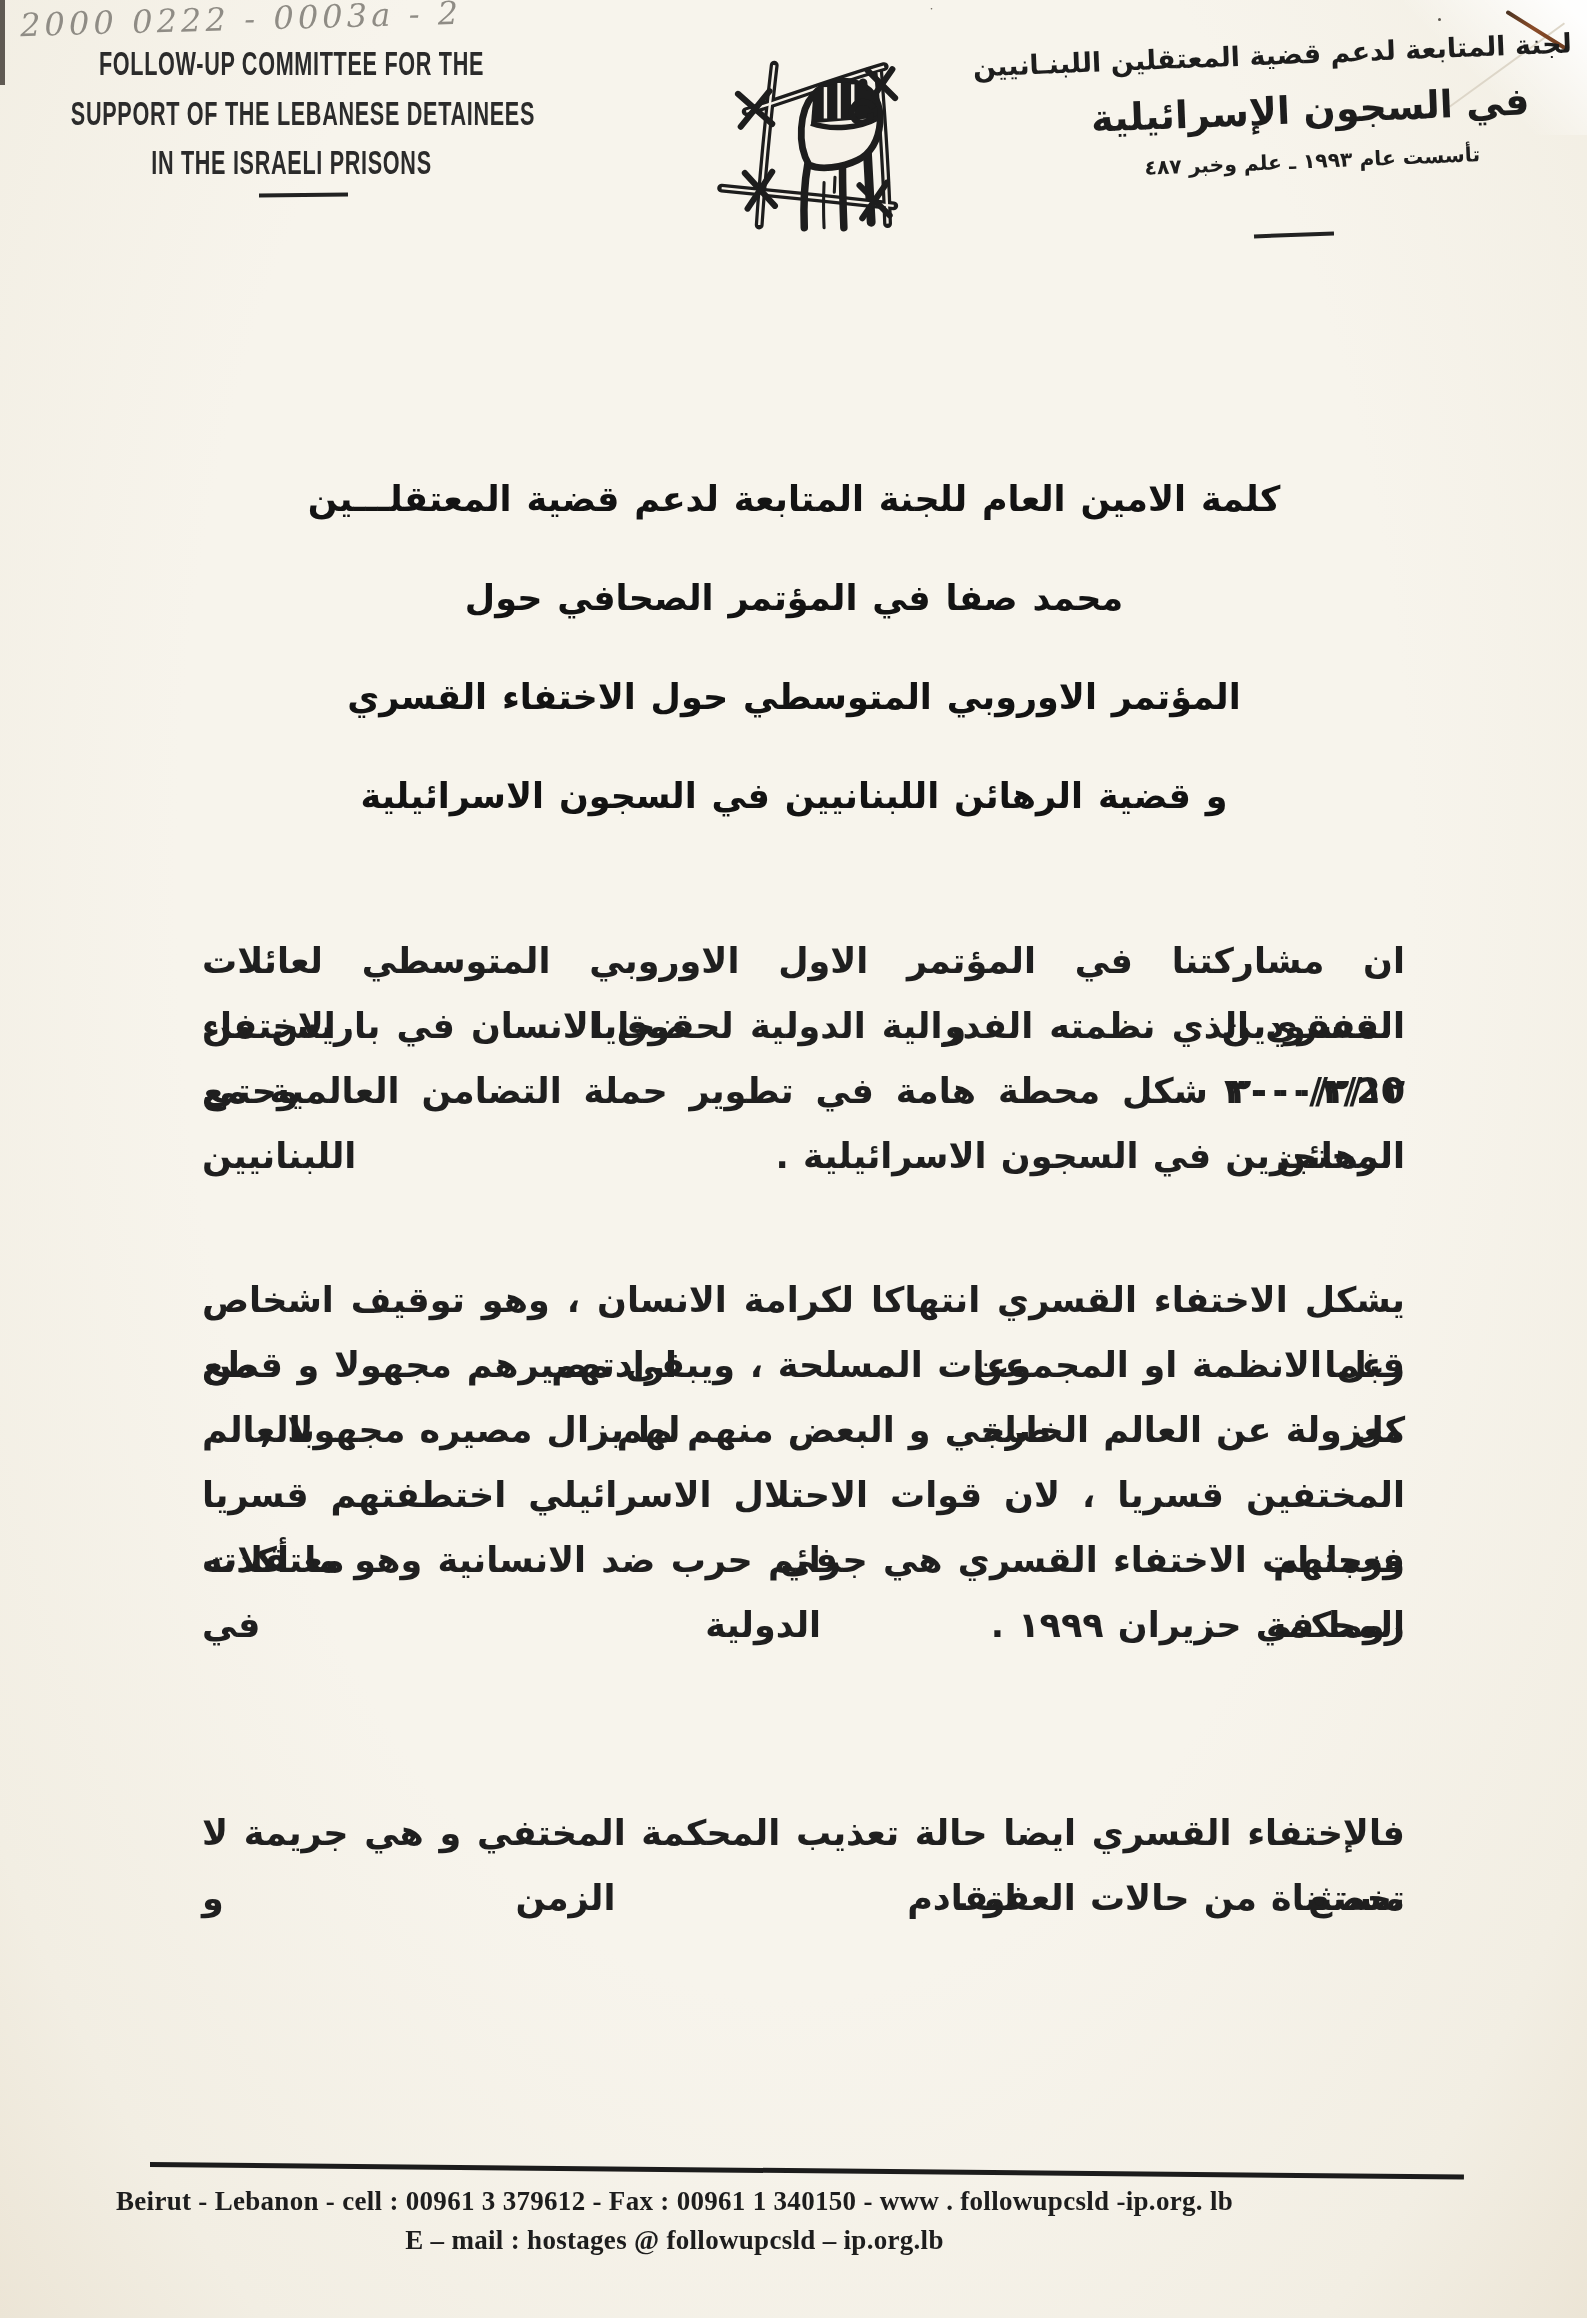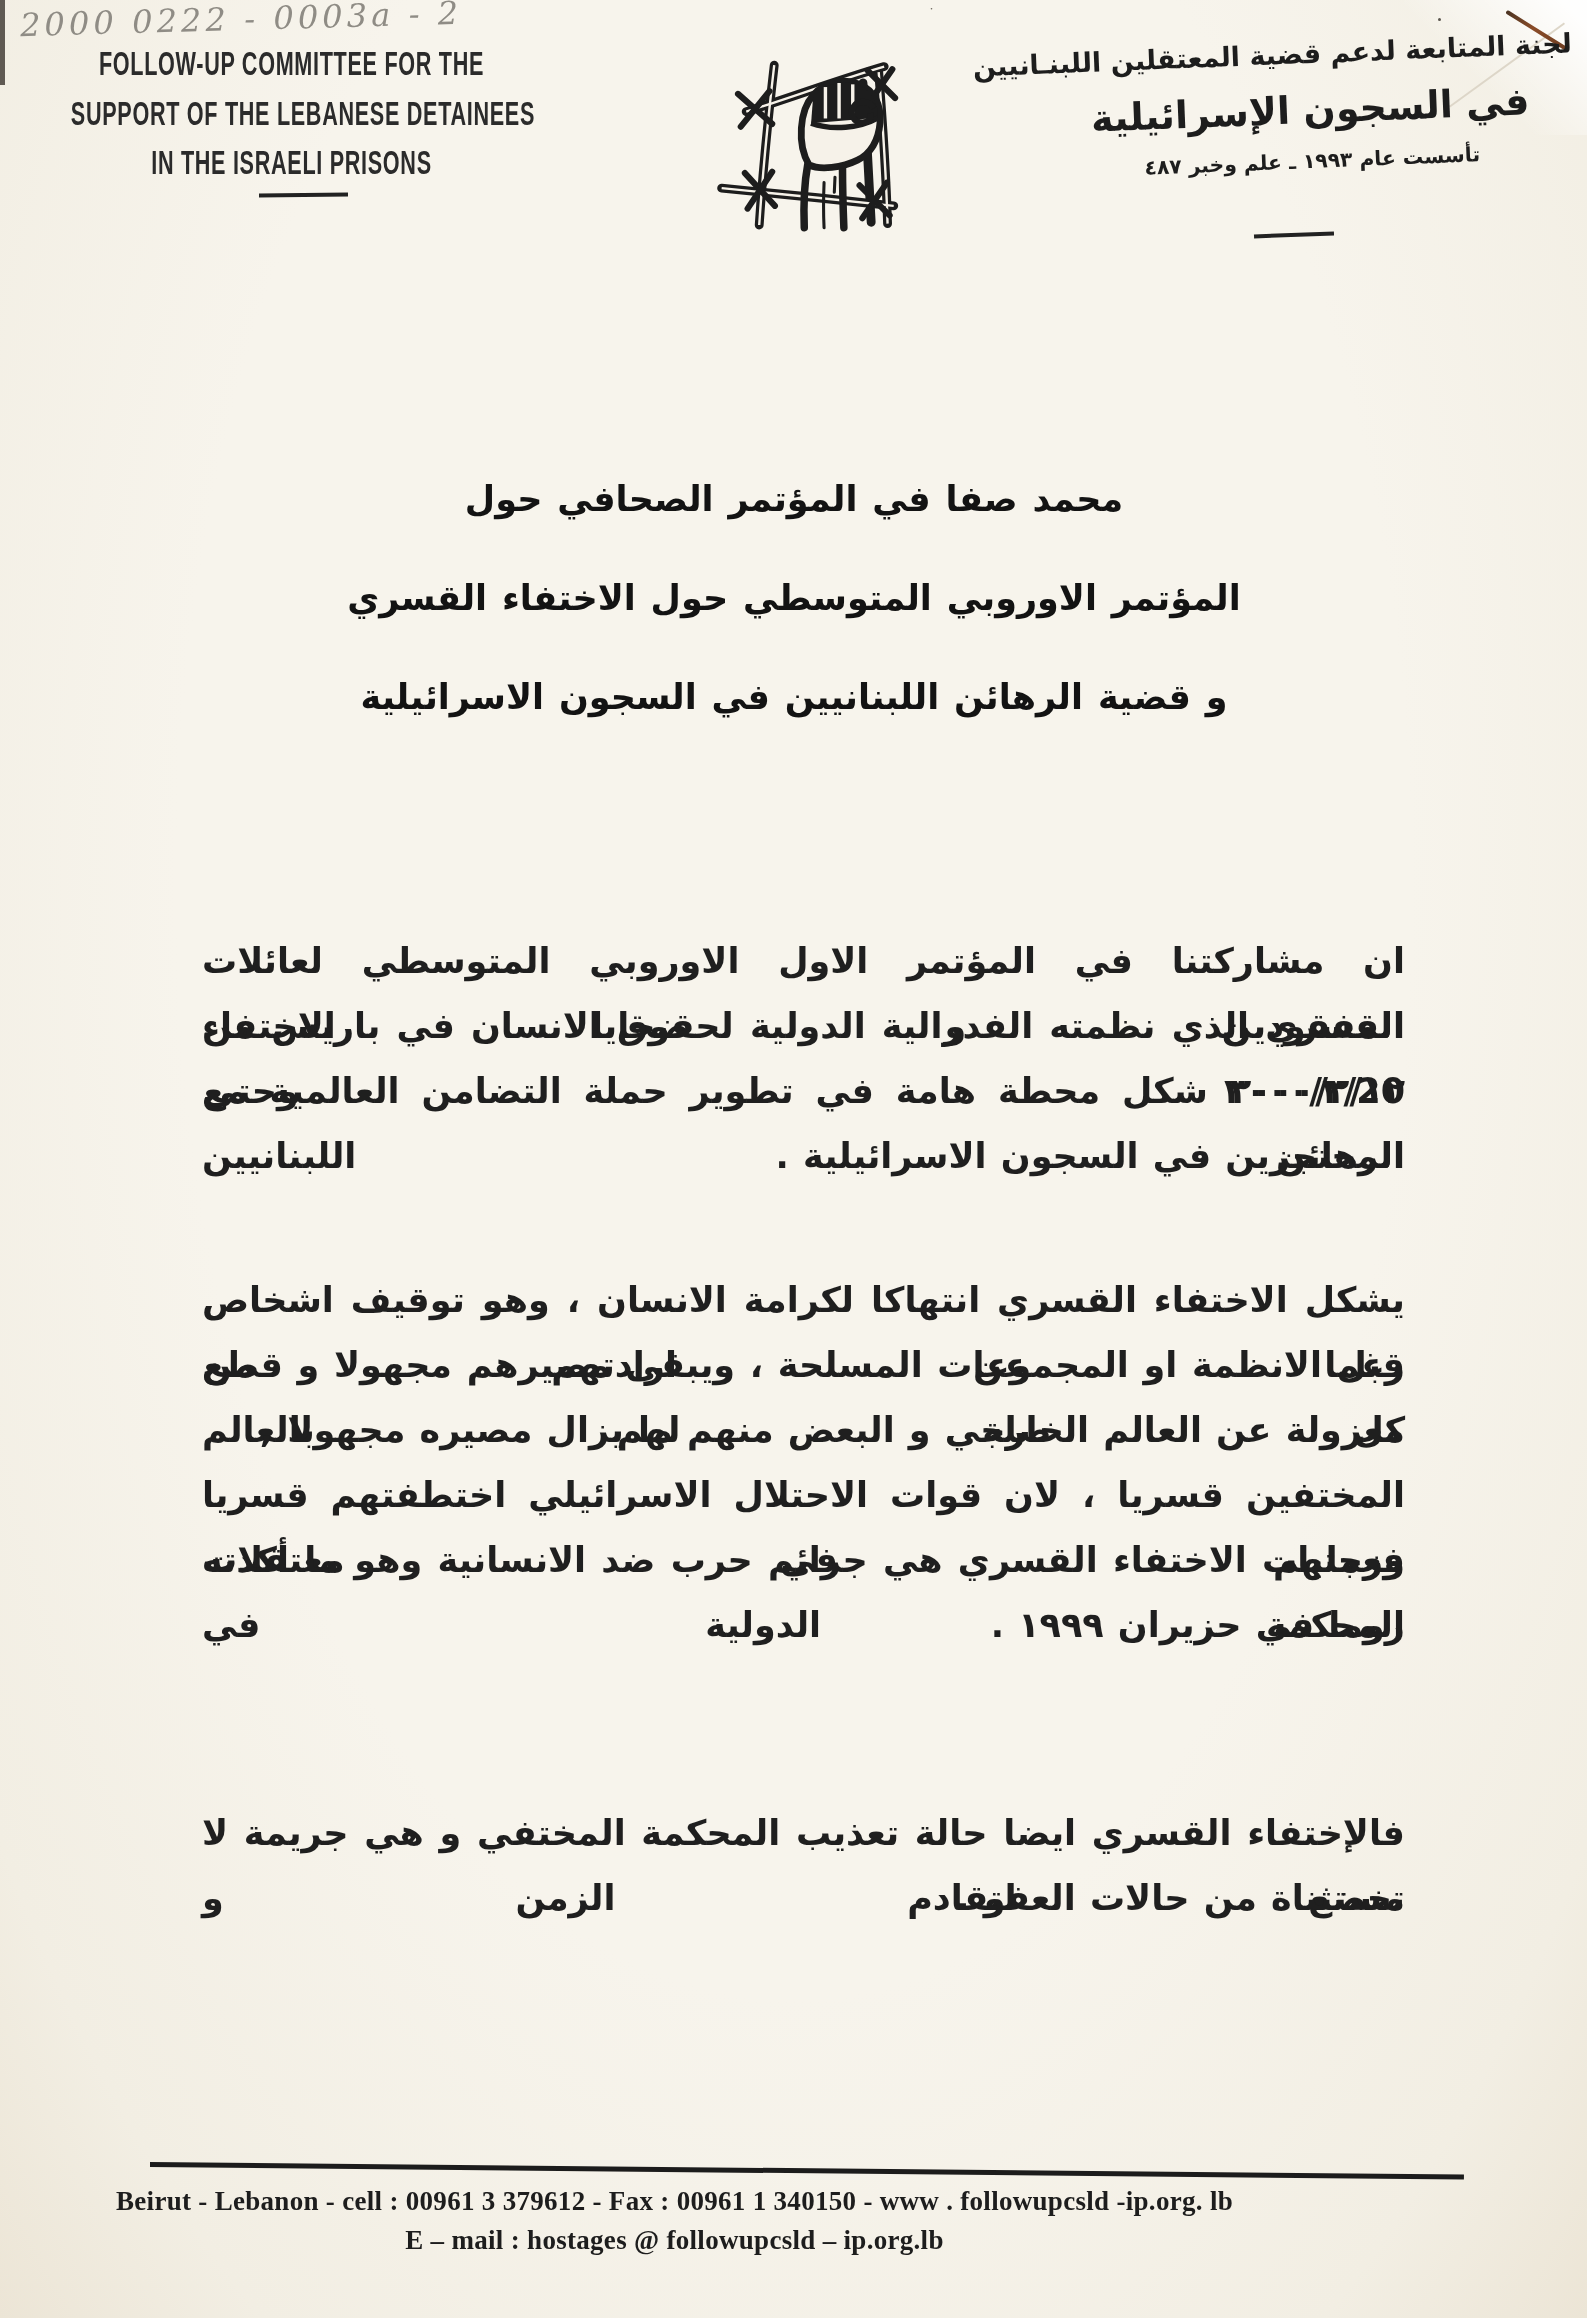--- a/index.html
+++ b/index.html
@@ -137,20 +137,21 @@
   </svg>
 
   <div class="ar-block">
     <div class="ar1">لجنة المتابعة لدعم قضية المعتقلين اللبنـانيين</div>
     <div class="ar2">في السجون الإسرائيلية</div>
     <div class="ar3">تأسست عام ١٩٩٣ ـ علم وخبر ٤٨٧</div>
   </div>
   <div class="ar-underline"></div>
 
   <div class="title-block" dir="rtl">
+    <div>كلمة الامين العام للجنة المتابعة لدعم قضية المعتقلـــين</div>
     <div>محمد صفا في المؤتمر الصحافي حول</div>
     <div>المؤتمر الاوروبي المتوسطي حول الاختفاء القسري</div>
     <div>و قضية الرهائن اللبنانيين في السجون الاسرائيلية</div>
   </div>
 
   <div class="para p1" dir="rtl">
     <div class="ln j">ان مشاركتنا في المؤتمر الاول الاوروبي المتوسطي لعائلات المفقودين و ضحايا الاختفاء</div>
     <div class="ln j">القسري الذي نظمته الفدرالية الدولية لحقوق الانسان في باريس من ٢٠٠٠/٢/20 وحتى</div>
     <div class="ln j">٢٠٠٠/٢/١٢ شكل محطة هامة في تطوير حملة التضامن العالمية مع الرهائن اللبنانيين</div>
     <div class="ln r">المحتجزين في السجون الاسرائيلية .</div>

